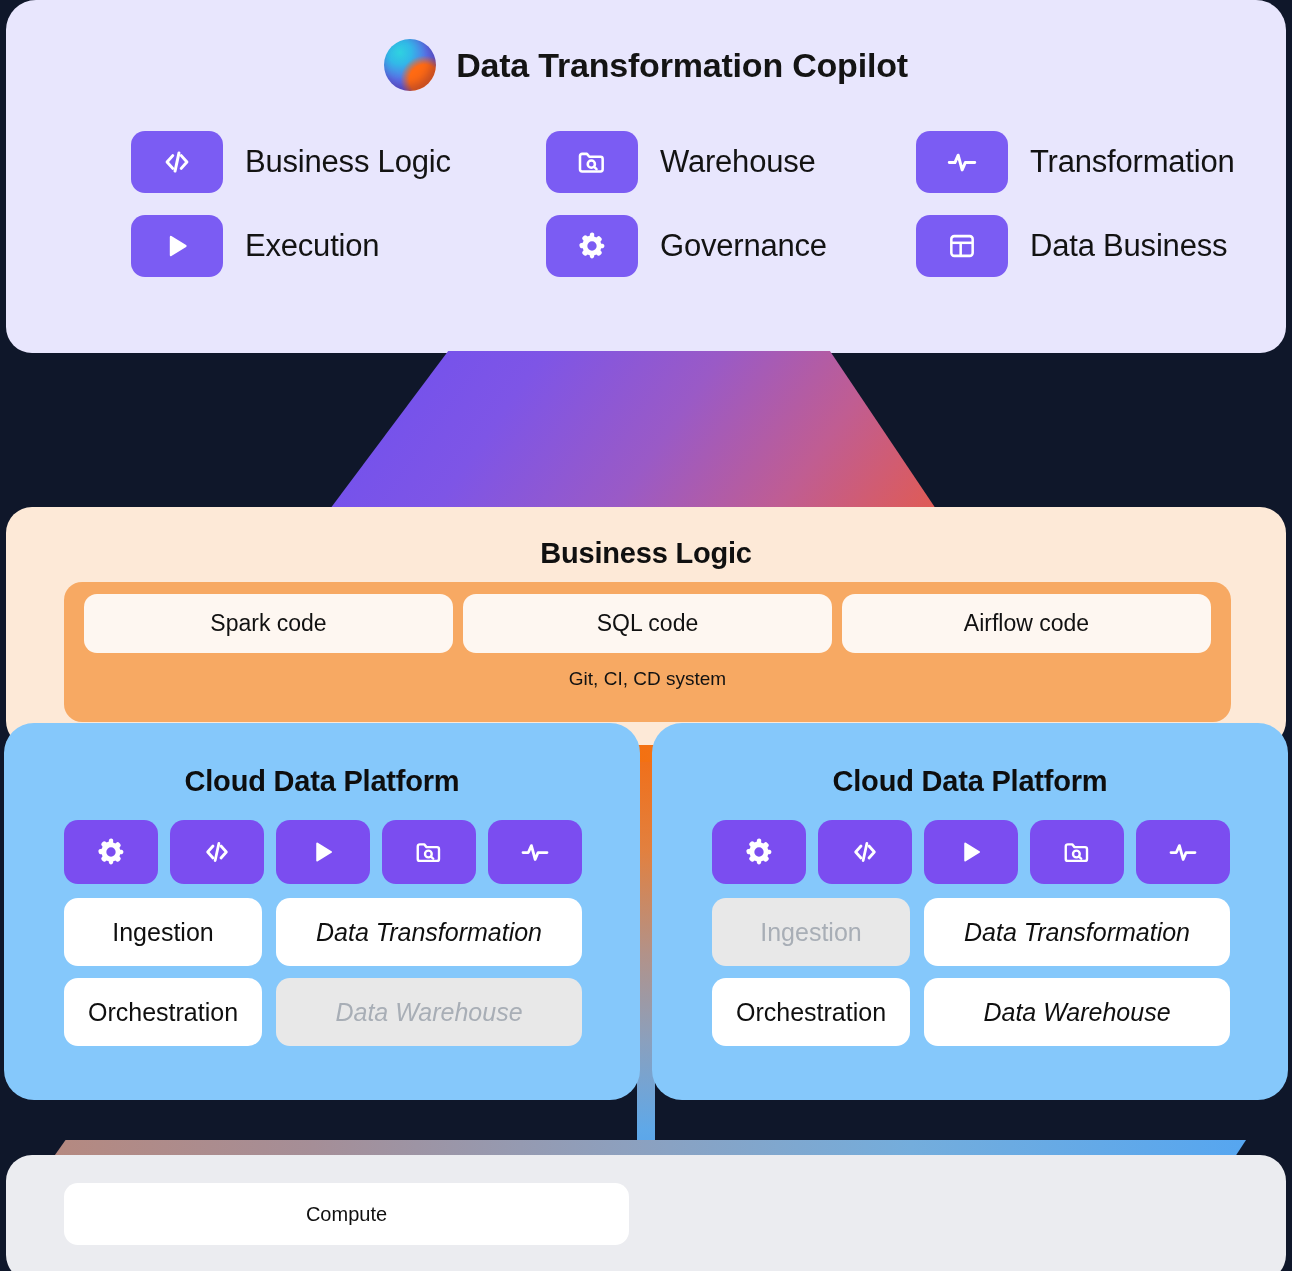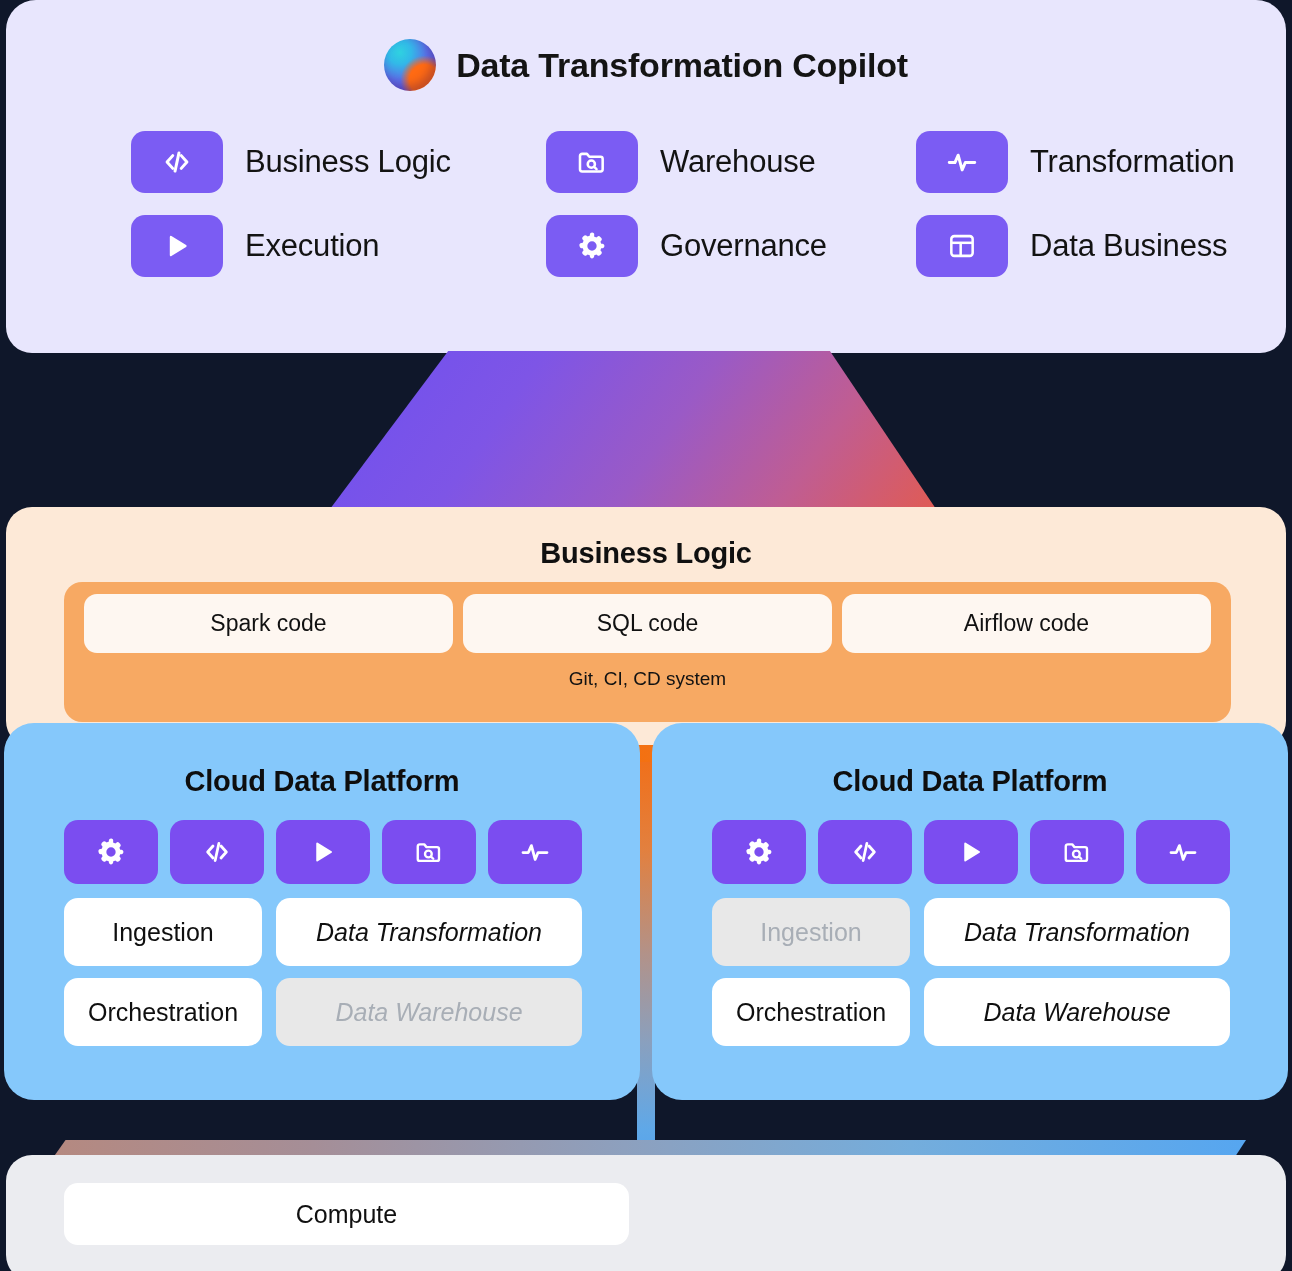--- a/index.html
+++ b/index.html
@@ -272,21 +272,21 @@
   }
 
   .infra-pill {
     width: 565px;
     height: 62px;
     background: #FFFFFF;
     border-radius: 14px;
     display: flex;
     align-items: center;
     justify-content: center;
-    font-size: 25px;
+    font-size: 20px;
     color: #101010;
   }
 </style>
 </head>
 <body>
 
 <div id="stage">
 
   <div class="copilot-card">
 

